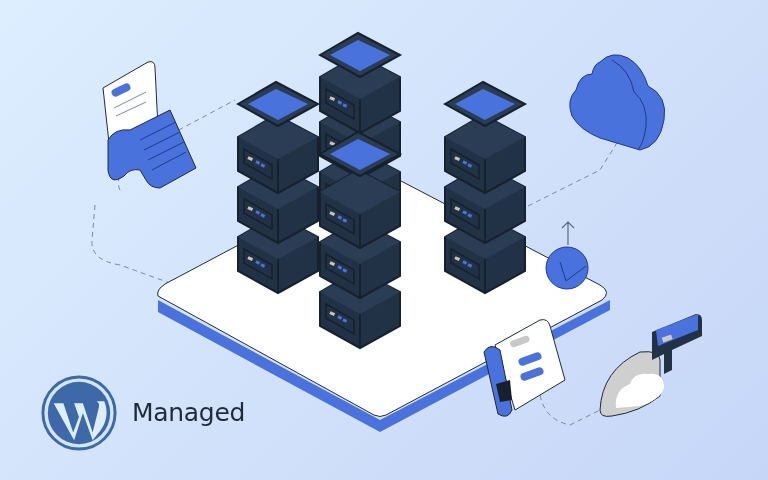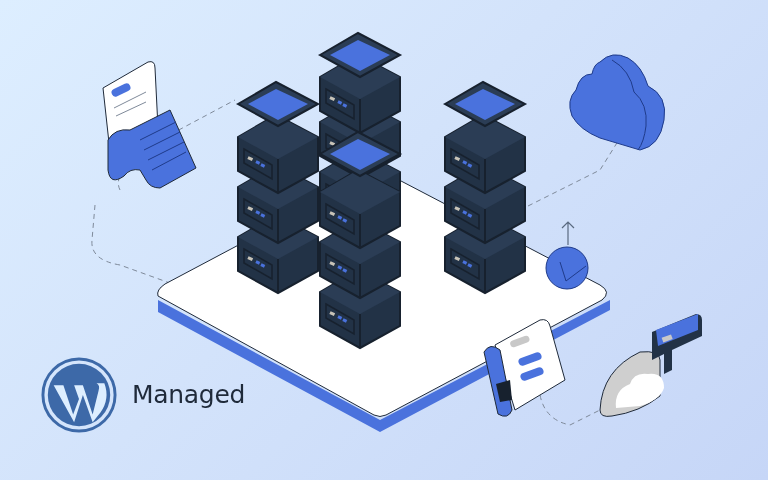--- a/index.html
+++ b/index.html
@@ -1,20 +1,20 @@
 <!DOCTYPE html>
 <html><head>
   <meta charset="utf-8">
   <style>
     html, body { margin:0; padding:0; }
     body { width:768px; height:480px; overflow:hidden; font-family:"Liberation Sans", sans-serif; }
     .stage { position:relative; width:768px; height:480px;
       background: linear-gradient(135deg, #ddeeff 0%, #d3e3fb 45%, #c6d6f7 100%); overflow:hidden; }
     svg.art { position:absolute; left:0; top:0; }
-    .brand { position:absolute; left:40px; top:356px; display:flex; align-items:center; }
+    .brand { position:absolute; left:40px; top:374px; display:flex; align-items:center; }
     .wp-logo { width:78px; height:78px; }
     .brand-text { margin-left:14px; color:#1f2a3a; font-size:25px; line-height:28px; font-family:"DejaVu Sans", sans-serif; letter-spacing:-0.3px; }
   </style>
 </head>
 <body>
 
 <div class="stage">
 
   <svg class="art" width="768" height="480" viewBox="0 0 768 480">
     <defs>

